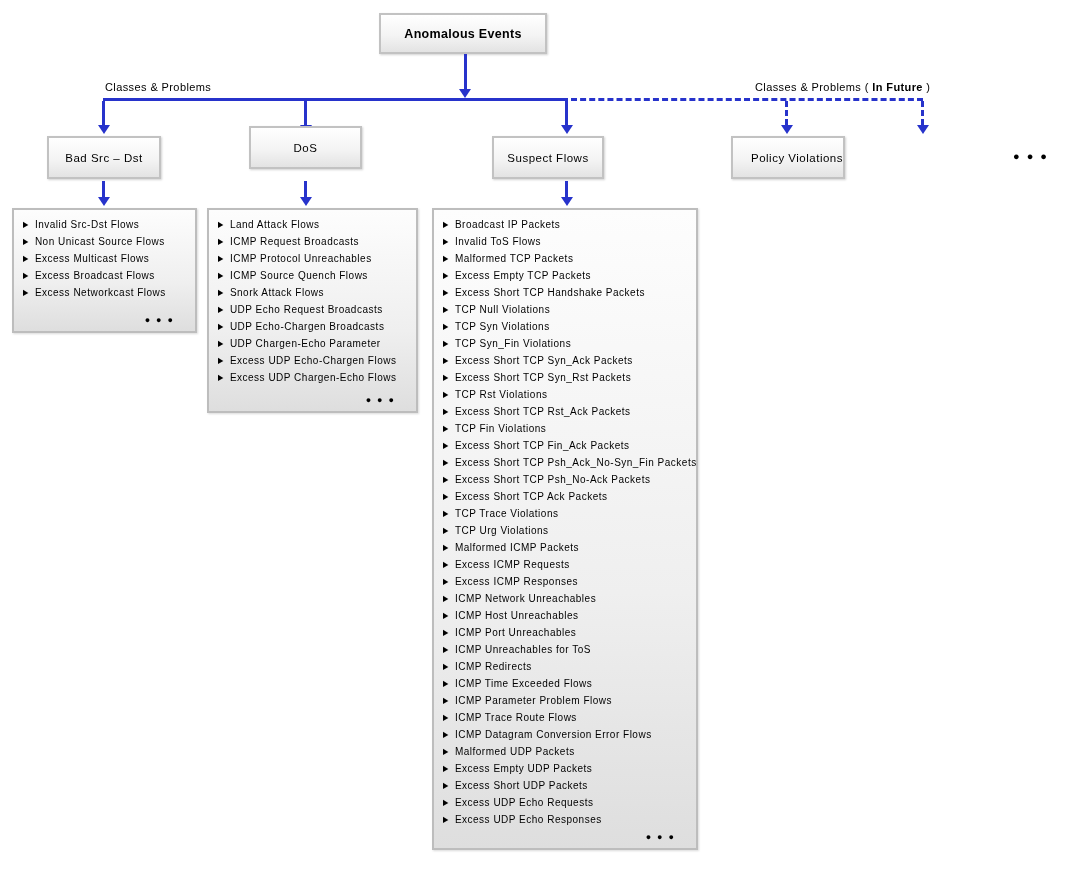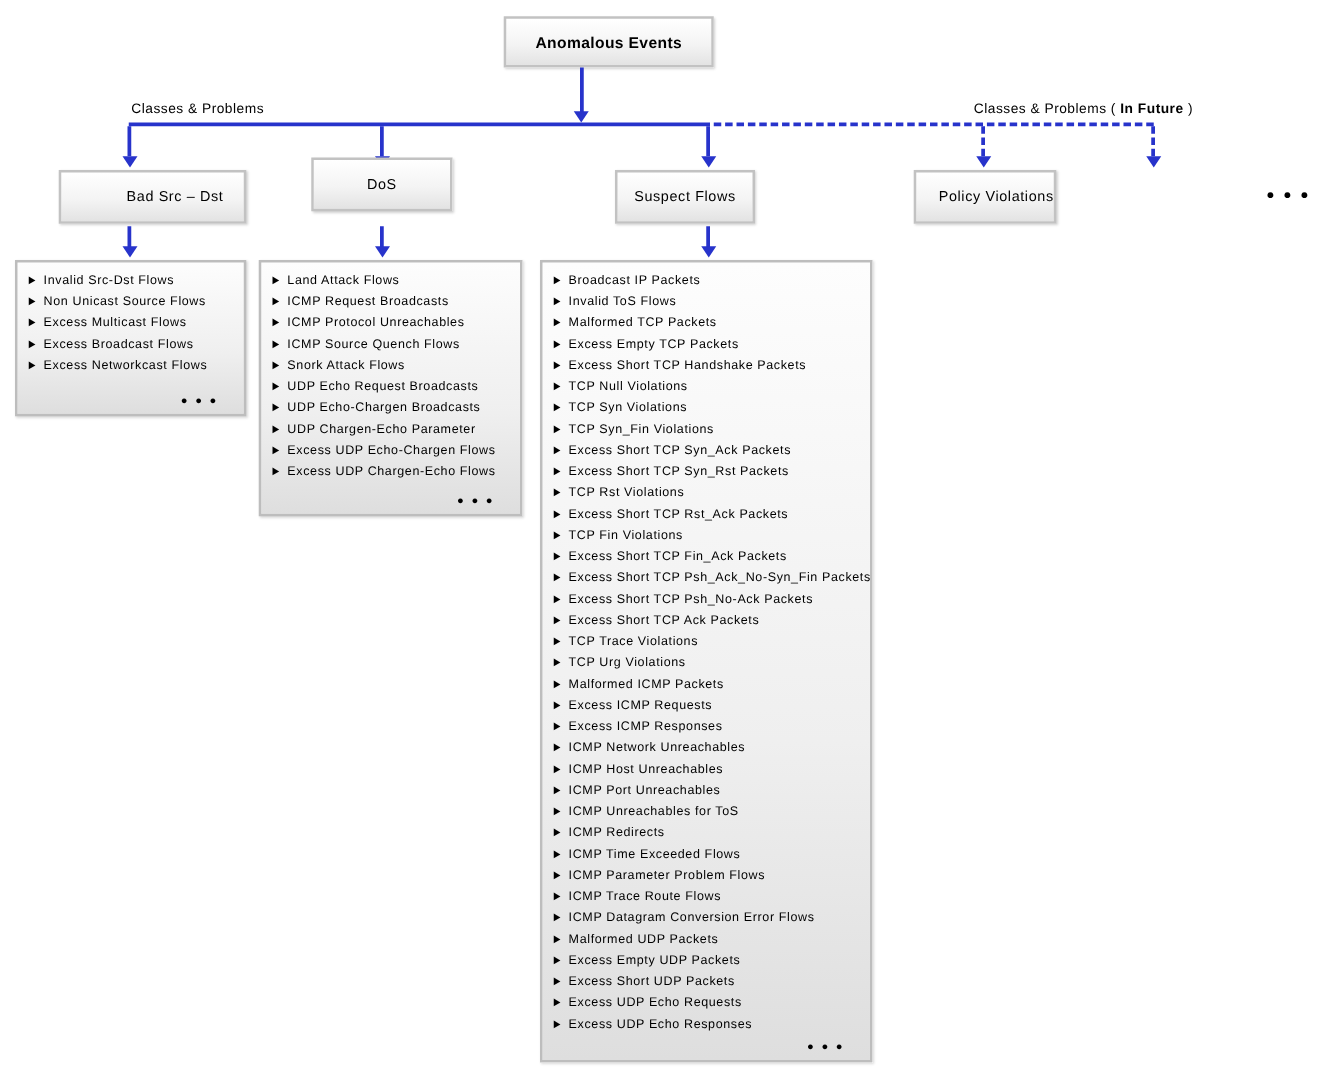--- a/index.html
+++ b/index.html
@@ -47,52 +47,52 @@
   }
   
   .branch-label{position:absolute;font-size:11px;letter-spacing:0.4px;white-space:nowrap;}
   .branch-label b{letter-spacing:0.4px;}
 </style>
 </head>
 <body>
 
 <div class="canvas">
 
-  <div class="node root" style="left:403px;top:13px;width:164px;height:37px;">
+  <div class="node root" style="left:379px;top:13px;width:164px;height:37px;">
     <span>Anomalous Events</span>
   </div>
 
   <div class="vline" style="left:464px;top:54px;height:36px;"></div>
   <div class="arrow-down" style="left:459px;top:89px;"></div>
 
   <div class="branch-label" style="left:105px;top:81px;">
     <span>Classes &amp; Problems</span>
   </div>
-  <div class="branch-label" style="left:755px;top:81px;margin-left:24px;">
+  <div class="branch-label" style="left:755px;top:81px;">
     <span>Classes &amp; Problems (</span>
     <b>In Future</b>
     <span>)</span>
   </div>
 
   <div class="hline" style="left:103px;top:98px;width:465px;"></div>
   <div class="hline-dashed" style="left:571px;top:98px;width:352px;"></div>
 
   <div class="vline" style="left:102px;top:101px;height:24px;"></div>
   <div class="arrow-down" style="left:98px;top:125px;"></div>
   <div class="vline" style="left:304px;top:101px;height:24px;"></div>
   <div class="arrow-down" style="left:300px;top:125px;"></div>
   <div class="vline" style="left:565px;top:101px;height:24px;"></div>
   <div class="arrow-down" style="left:561px;top:125px;"></div>
 
   <div class="vline-dashed" style="left:785px;top:101px;height:24px;"></div>
   <div class="arrow-down" style="left:781px;top:125px;"></div>
   <div class="vline-dashed" style="left:921px;top:101px;height:24px;"></div>
   <div class="arrow-down" style="left:917px;top:125px;"></div>
 
-  <div class="node" style="left:47px;top:136px;width:110px;height:39px;padding-left:36px;">
+  <div class="node" style="left:47px;top:136px;width:110px;height:39px;">
     <span>Bad Src – Dst</span>
   </div>
   <div class="node" style="left:249px;top:126px;width:109px;height:39px;">
     <span>DoS</span>
   </div>
   <div class="node" style="left:492px;top:136px;width:108px;height:39px;">
     <span>Suspect Flows</span>
   </div>
   <div class="node" style="left:731px;top:136px;width:110px;height:39px;justify-content:flex-end;">
     <span>Policy Violations</span>

